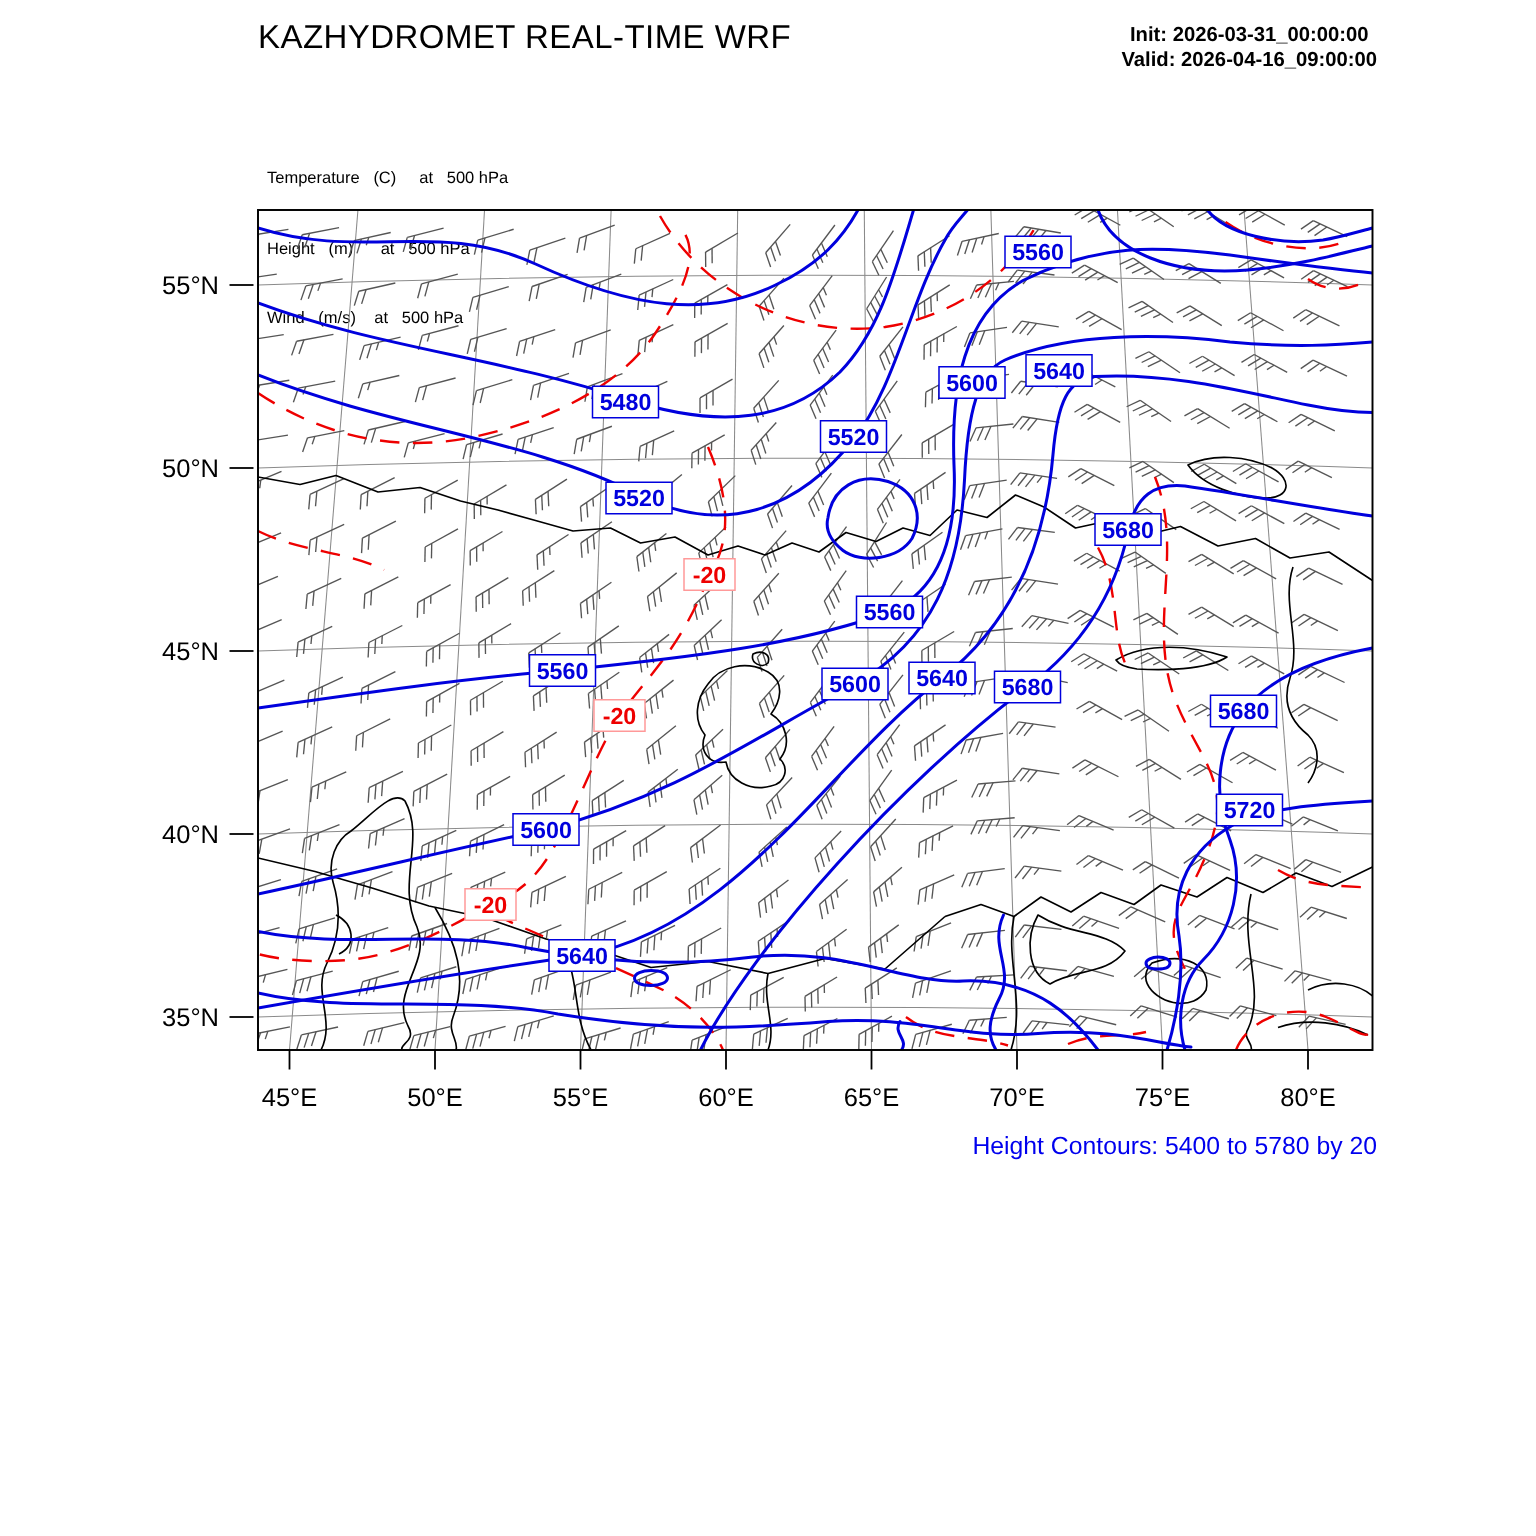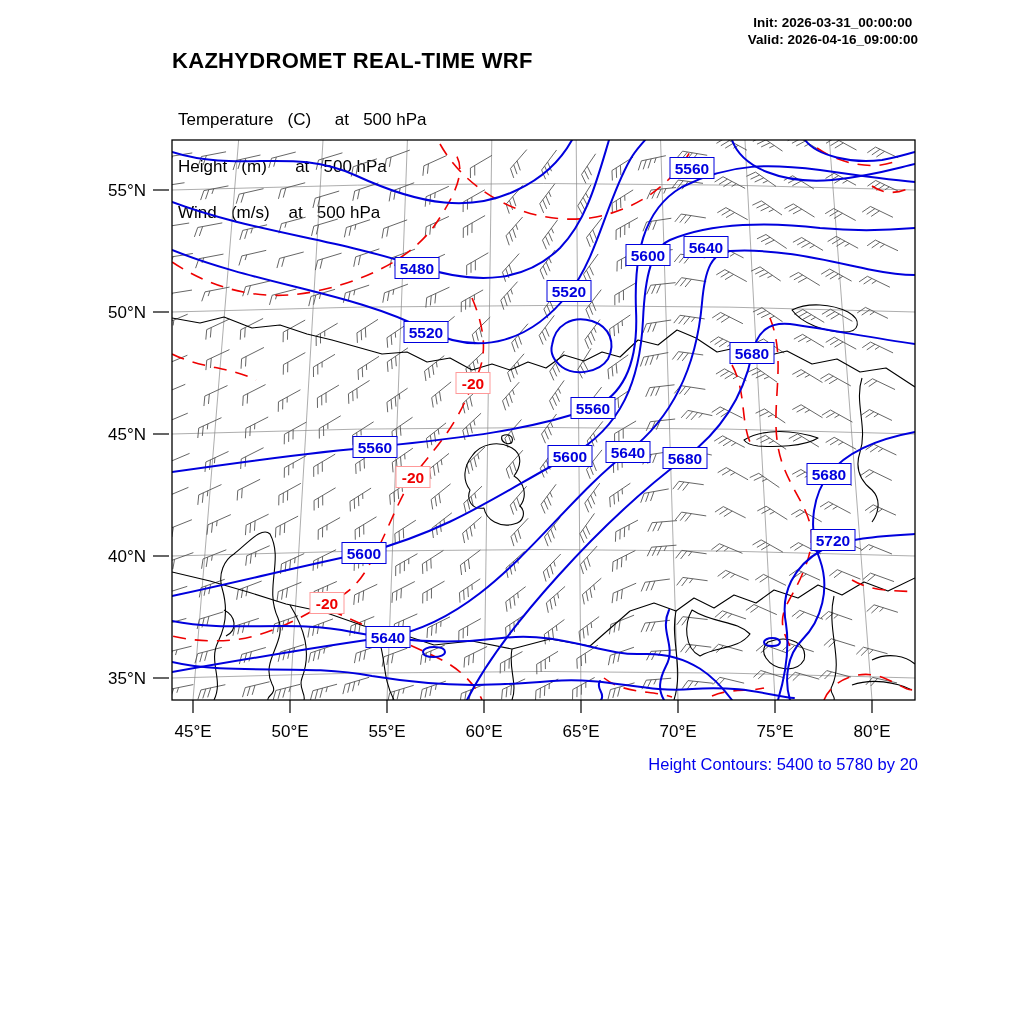--- a/index.html
+++ b/index.html
@@ -1,20 +1,20 @@
 <!DOCTYPE html>
 <html><head>
 <meta charset="utf-8">
 <style>
   html,body{margin:0;padding:0;background:#ffffff;width:1024px;height:1024px;overflow:hidden;}
   body{font-family:"Liberation Sans", sans-serif;color:#000;}
   .abs{position:absolute;}
-  #title{left:172px;top:12px;font-size:22px;font-weight:bold;letter-spacing:.3px;margin-top:36px;}
+  #title{left:172px;top:12px;font-size:22px;font-weight:normal;letter-spacing:.3px;}
   #initvalid{right:106px;top:14px;text-align:center;font-size:13.5px;font-weight:bold;line-height:17px;}
-  #params{left:178px;top:81px;font-size:17px;line-height:15.5px;white-space:pre;}
+  #params{left:178px;top:81px;font-size:11px;line-height:15.5px;white-space:pre;}
   #footer{right:106px;top:750px;text-align:center;font-size:16.5px;line-height:28px;}
   #footer .hc{color:#0000ee;}
   #footer .tc{color:#ee0000;}
   svg text{font-family:"Liberation Sans", sans-serif;}
 </style>
 </head>
 <body>
 
 <div class="abs" id="title">KAZHYDROMET REAL-TIME WRF</div>
 

